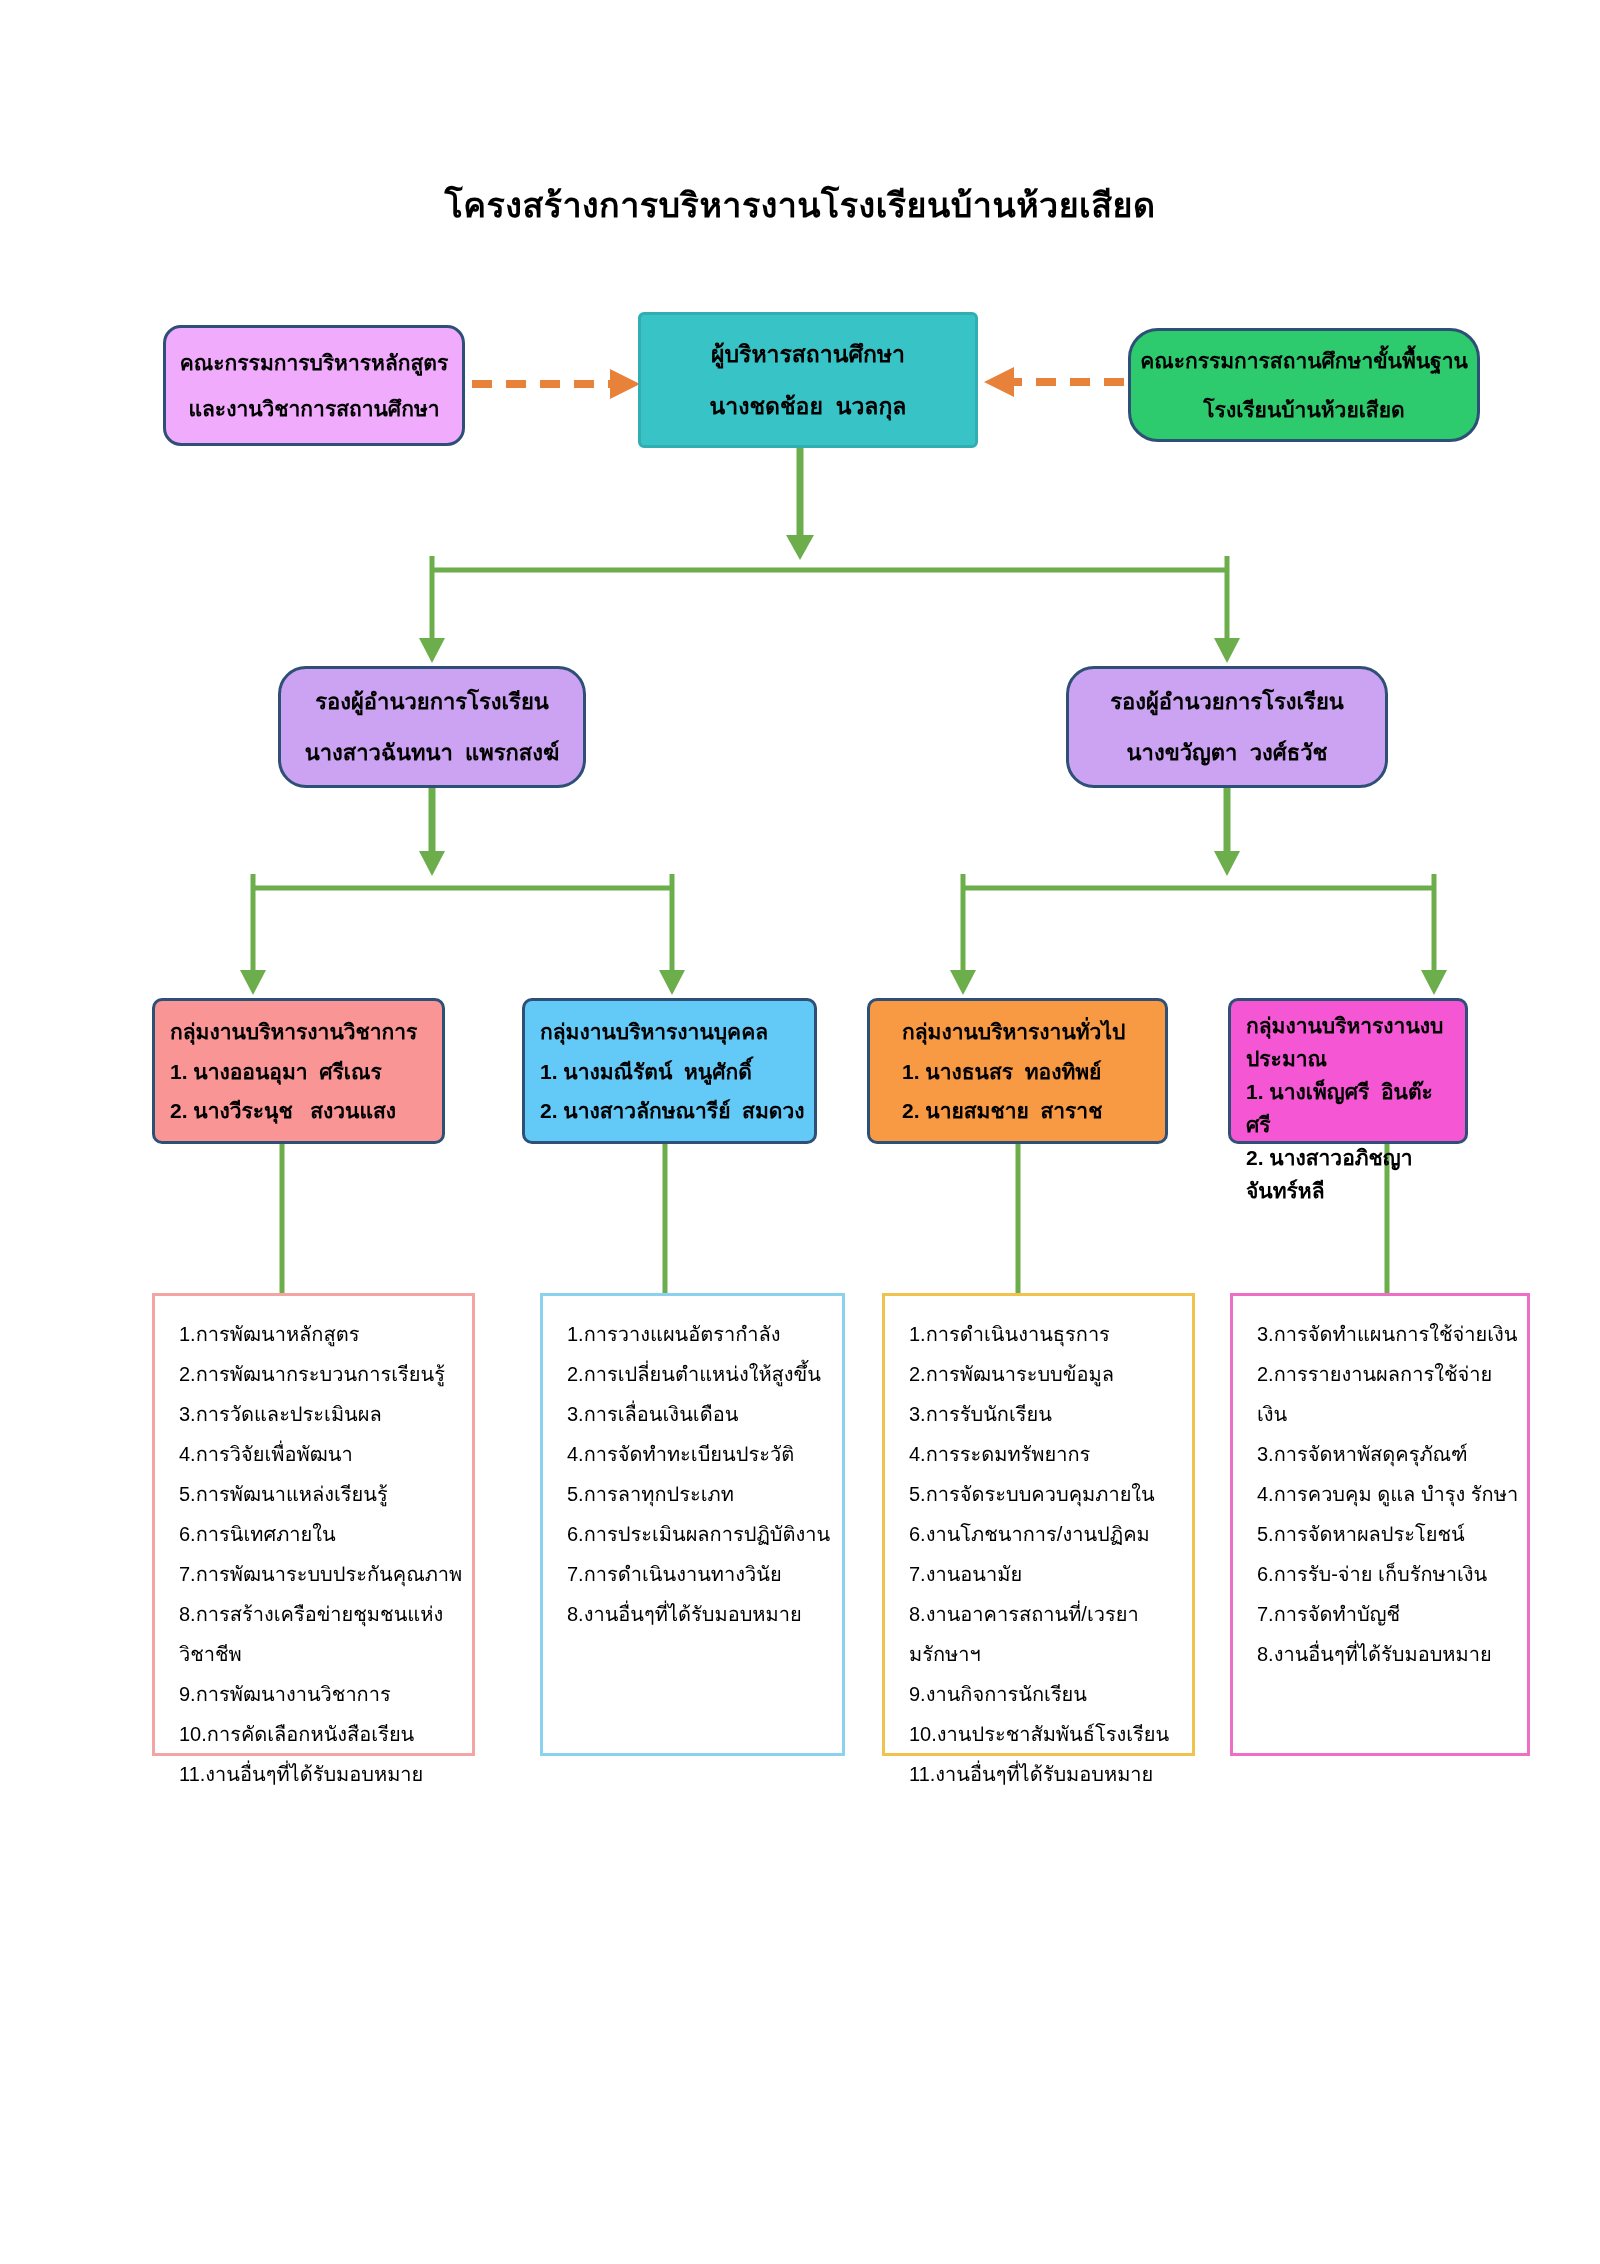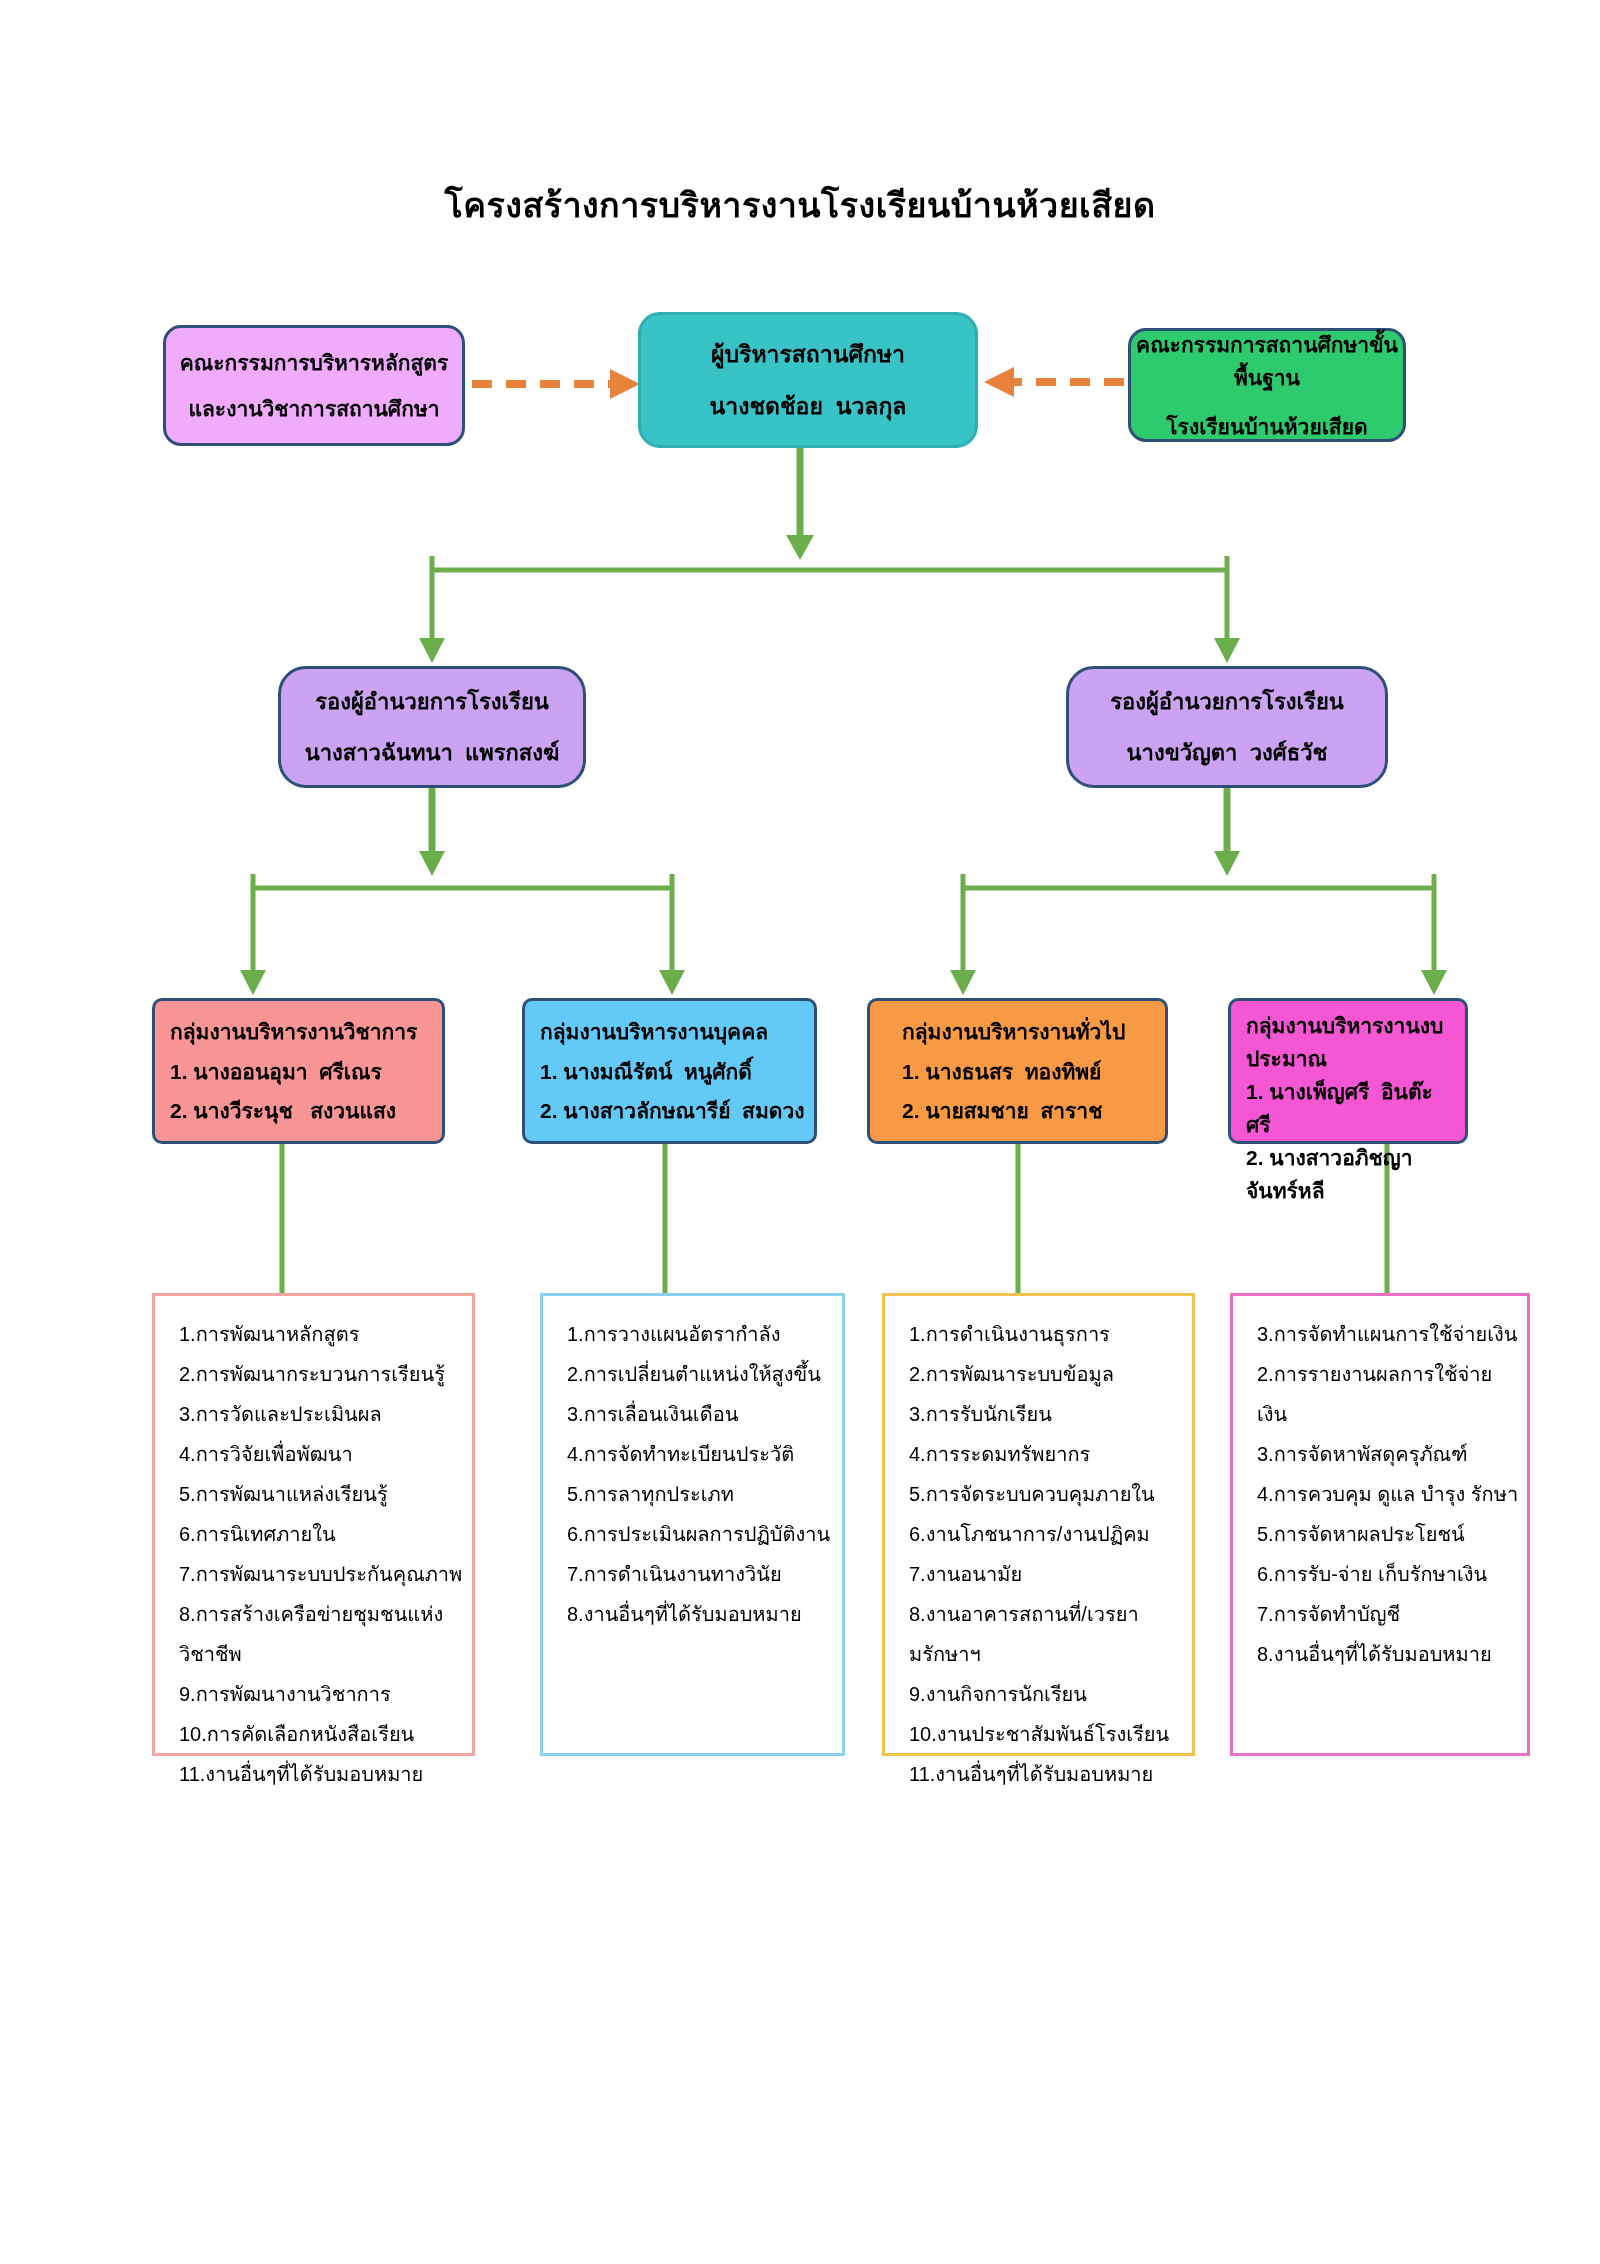--- a/index.html
+++ b/index.html
@@ -13,23 +13,23 @@
     font-size:34px;font-weight:bold;margin:0;letter-spacing:.5px;
   }
   .node{
     position:absolute;box-sizing:border-box;display:flex;flex-direction:column;
     align-items:center;justify-content:center;gap:16px;text-align:center;
     font-weight:bold;border:3px solid #2E5077;
   }
   .node div{white-space:pre-wrap;}
   .committee-left{left:163px;top:325px;width:302px;height:121px;border-radius:18px;
     background:#f0abfc;font-size:21px;gap:13px;}
-  .committee-right{left:1128px;top:328px;width:278px;height:114px;border-radius:18px;
+  .committee-right{left:1128px;top:328px;width:352px;height:114px;border-radius:30px;
     background:#2ECB6E;font-size:21px;gap:16px;}
-  .director{left:638px;top:312px;width:340px;height:136px;border-radius:22px;
+  .director{left:638px;top:312px;width:340px;height:136px;border-radius:6px;
     background:#38C3C7;border-color:#30AEB2;font-size:23px;}
   .deputy-left{left:278px;top:666px;width:308px;height:122px;border-radius:28px;
     background:#CCA3F2;font-size:22px;}
   .deputy-right{left:1066px;top:666px;width:322px;height:122px;border-radius:28px;
     background:#CCA3F2;font-size:22px;}
   .group{
     position:absolute;box-sizing:border-box;height:146px;border:3px solid #2E5077;
     border-radius:10px;display:flex;flex-direction:column;justify-content:space-evenly;
     padding:8px 8px 8px 15px;font-weight:bold;font-size:21px;text-align:left;
   }

